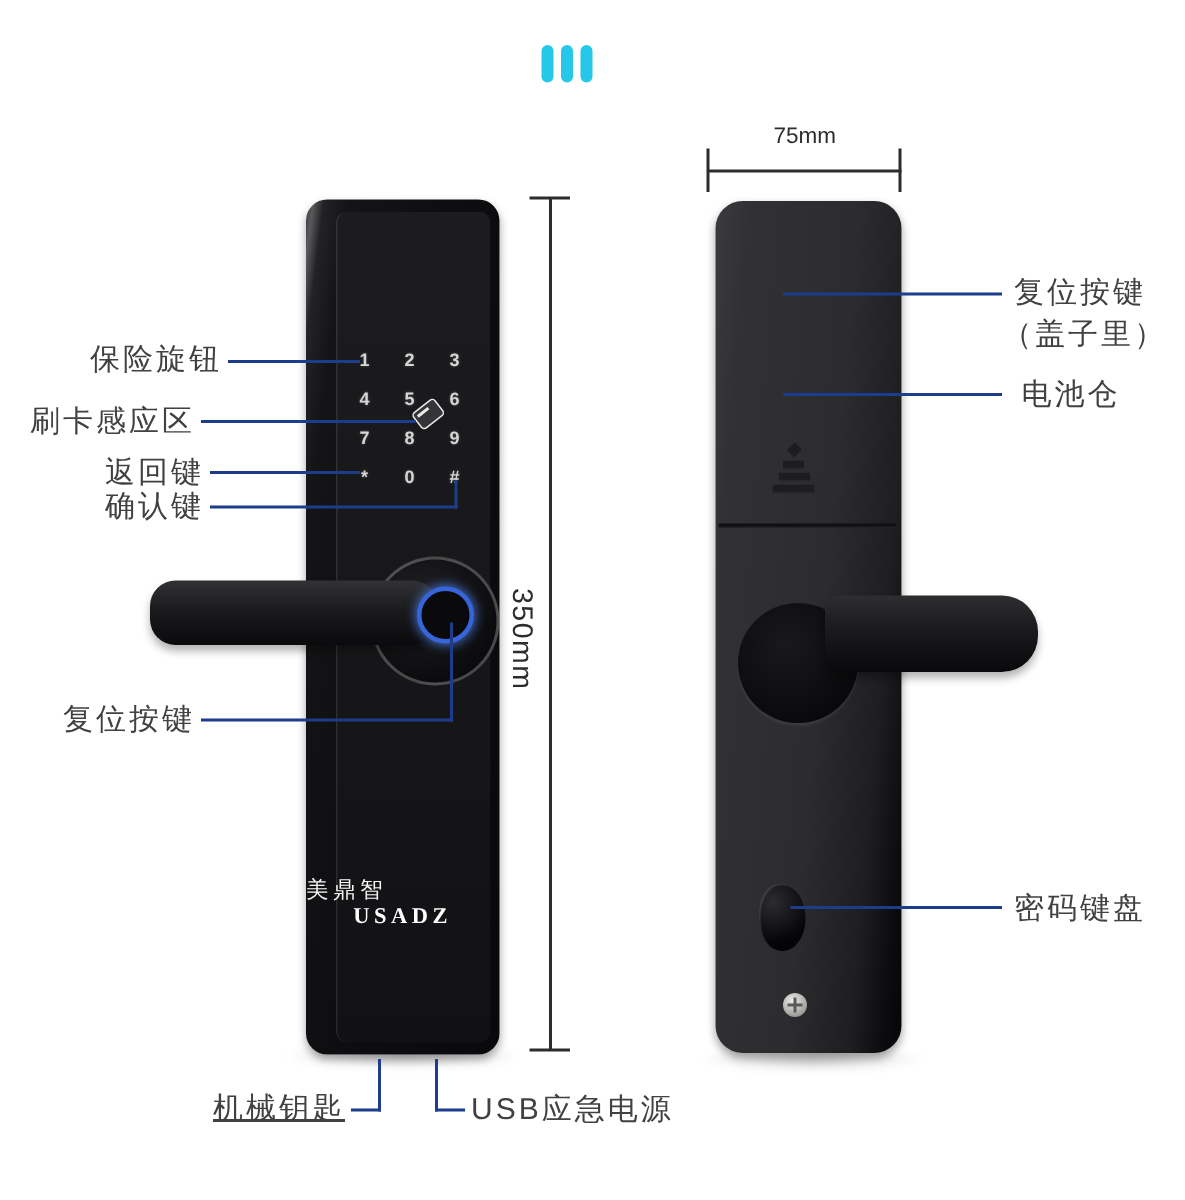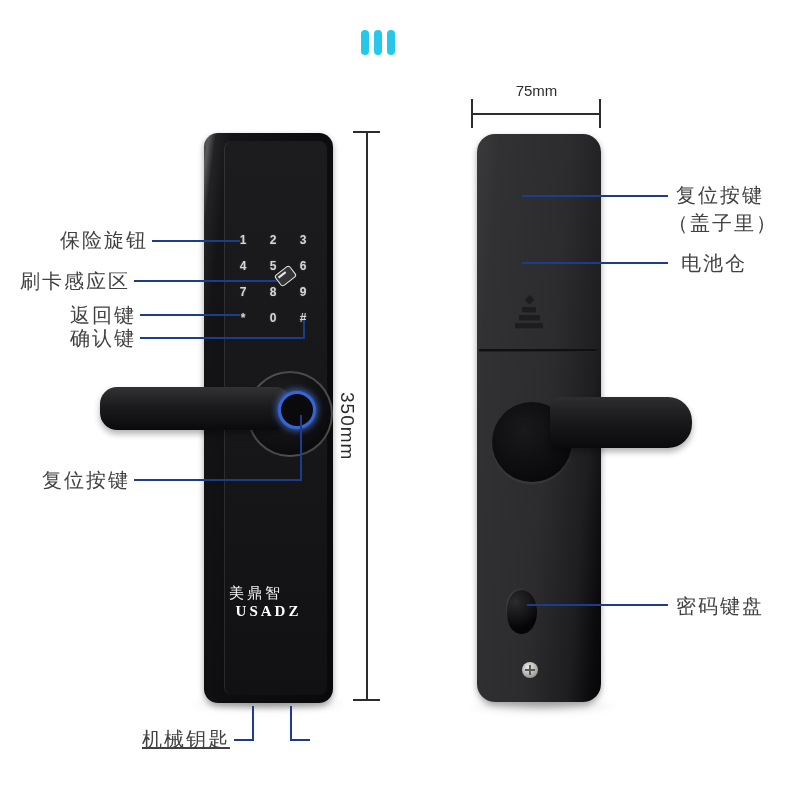--- a/index.html
+++ b/index.html
@@ -29,21 +29,21 @@
     border-radius:3px;transform:rotate(-38deg);background:rgba(255,255,255,0.12);}
   .card-icon .card-inner{position:absolute;left:2px;top:2px;width:9px;height:2px;background:#e9e9e9;}
   .front-hub{position:absolute;left:247px;top:371px;width:82px;height:82px;border-radius:50%;
     background:radial-gradient(circle at 38% 35%,#222224,#0b0b0d 72%);
     border:2px solid rgba(255,255,255,0.25);}
   .front-handle{position:absolute;left:100px;top:387px;width:192px;height:43px;border-radius:17px;
     background:linear-gradient(180deg,#323234 0%,#1b1b1d 45%,#0a0a0c 100%);
     box-shadow:0 4px 6px rgba(0,0,0,0.3);}
   .fp-ring{position:absolute;left:278px;top:391px;width:32px;height:32px;border-radius:50%;
     background:#0a0a0c;border:3px solid var(--fp);box-shadow:0 0 7px 1px rgba(74,124,232,0.85);}
-  .brand-cn{position:absolute;left:204px;top:584px;width:104px;text-align:center;color:#f5f5f5;
+  .brand-cn{position:absolute;left:204px;top:584px;width:104px;color:#f5f5f5;
     font-size:15px;letter-spacing:3px;font-family:"DejaVu Serif", serif;}
   .brand-en{position:absolute;left:204px;top:603px;width:129px;text-align:center;color:#ffffff;
     font-size:15px;font-weight:bold;letter-spacing:3px;font-family:"Liberation Serif", serif;}
 
   
   .back-body{position:absolute;left:477px;top:134px;width:124px;height:568px;border-radius:18px;
     background:linear-gradient(95deg,#3a3a3d 0%,#313134 14%,#2c2c2f 55%,#1e1e21 80%,#0b0b0d 93%,#060608 100%);
     box-shadow:0 3px 6px rgba(0,0,0,0.35);}
   .back-seam{position:absolute;left:479px;top:349px;width:118px;height:2px;
     background:#101012;border-bottom:1px solid rgba(255,255,255,0.08);}
@@ -196,18 +196,19 @@
   <div class="abs leader lh ln-reset"></div>
   <div class="abs leader lh ln-batt"></div>
   <div class="abs leader lh ln-knob"></div>
 
   <div class="lbl lbl-pwd">保险旋钮</div>
   <div class="lbl lbl-card">刷卡感应区</div>
   <div class="lbl lbl-back">返回键</div>
   <div class="lbl lbl-confirm">确认键</div>
   <div class="lbl lbl-fp">复位按键</div>
   <div class="lbl lbl-key">机械钥匙</div>
+  <div class="lbl lbl-usb">USB应急电源</div>
   <div class="lbl lbl-reset">复位按键</div>
   <div class="lbl lbl-reset2">（盖子里）</div>
   <div class="lbl lbl-batt">电池仓</div>
   <div class="lbl lbl-knob">密码键盘</div>
 
 </div>
 
 </body></html>

